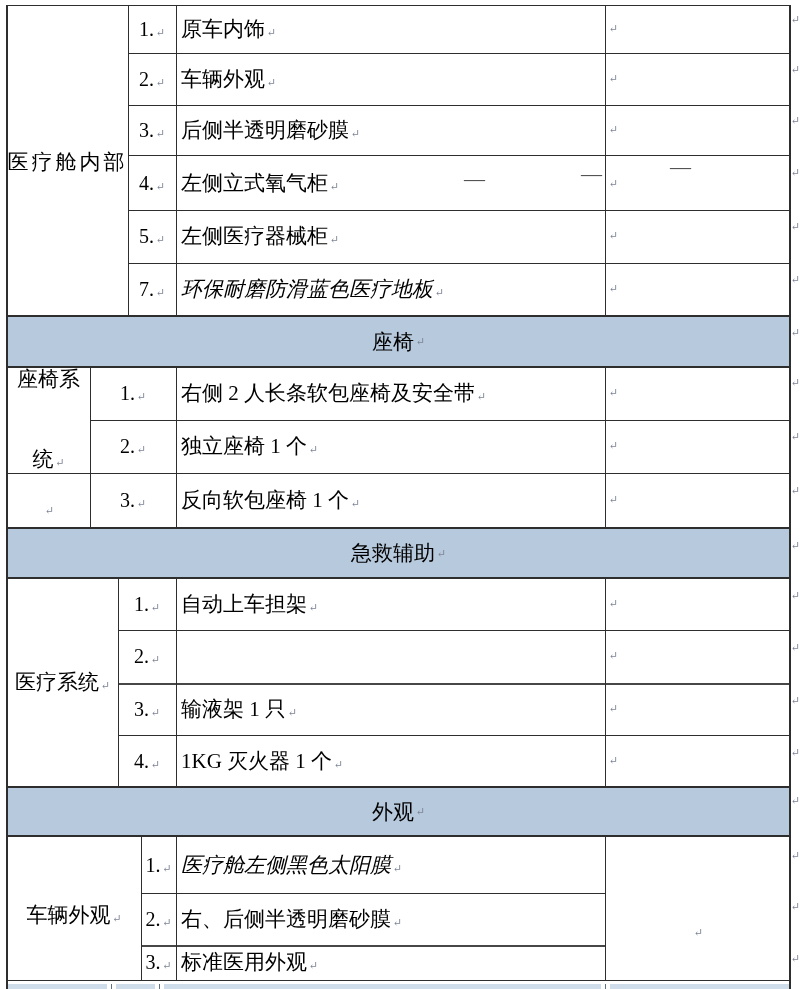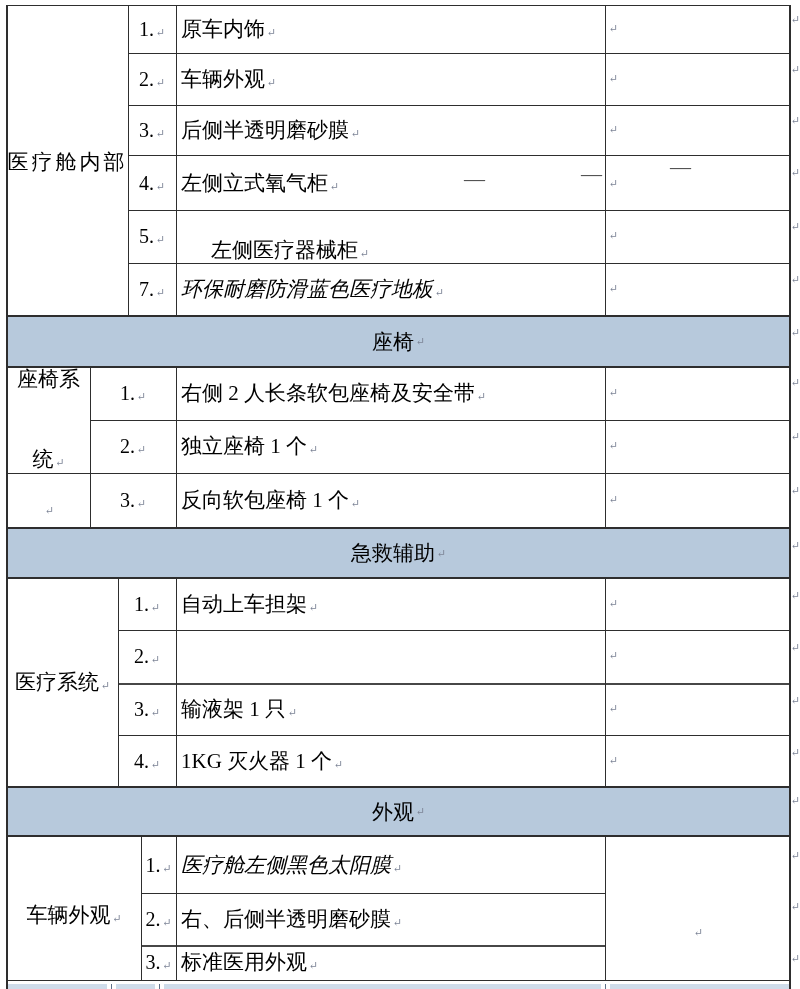--- a/index.html
+++ b/index.html
@@ -92,21 +92,21 @@
 
   <div class="num" style="left:128px;top:16px;width:48px;"><span>1.</span><span class="pil">↵</span></div>
   <div class="cell" style="left:181px;top:16px;"><span>原车内饰</span><span class="pil">↵</span></div>
   <div class="num" style="left:128px;top:66px;width:48px;"><span>2.</span><span class="pil">↵</span></div>
   <div class="cell" style="left:181px;top:66px;"><span>车辆外观</span><span class="pil">↵</span></div>
   <div class="num" style="left:128px;top:117px;width:48px;"><span>3.</span><span class="pil">↵</span></div>
   <div class="cell" style="left:181px;top:117px;"><span>后侧半透明磨砂膜</span><span class="pil">↵</span></div>
   <div class="num" style="left:128px;top:170px;width:48px;"><span>4.</span><span class="pil">↵</span></div>
   <div class="cell" style="left:181px;top:170px;"><span>左侧立式氧气柜</span><span class="pil">↵</span></div>
   <div class="num" style="left:128px;top:223px;width:48px;"><span>5.</span><span class="pil">↵</span></div>
-  <div class="cell" style="left:181px;top:237px;margin-left:30px;"><span>左侧医疗器械柜</span><span class="pil">↵</span></div>
+  <div class="cell" style="left:181px;top:223px;"><span>左侧医疗器械柜</span><span class="pil">↵</span></div>
   <div class="num" style="left:128px;top:276px;width:48px;"><span>7.</span><span class="pil">↵</span></div>
   <div class="cell" style="left:181px;top:276px;font-style:italic;"><span>环保耐磨防滑蓝色医疗地板</span><span class="pil">↵</span></div>
 
   <div class="dash" style="left:464px;top:169px;"><span>—</span></div>
   <div class="dash" style="left:581px;top:164px;"><span>—</span></div>
   <div class="dash" style="left:670px;top:157px;"><span>—</span></div>
 
   <span class="vpil" style="left:609px;top:23px;">↵</span>
   <span class="vpil" style="left:609px;top:73px;">↵</span>
   <span class="vpil" style="left:609px;top:124px;">↵</span>

